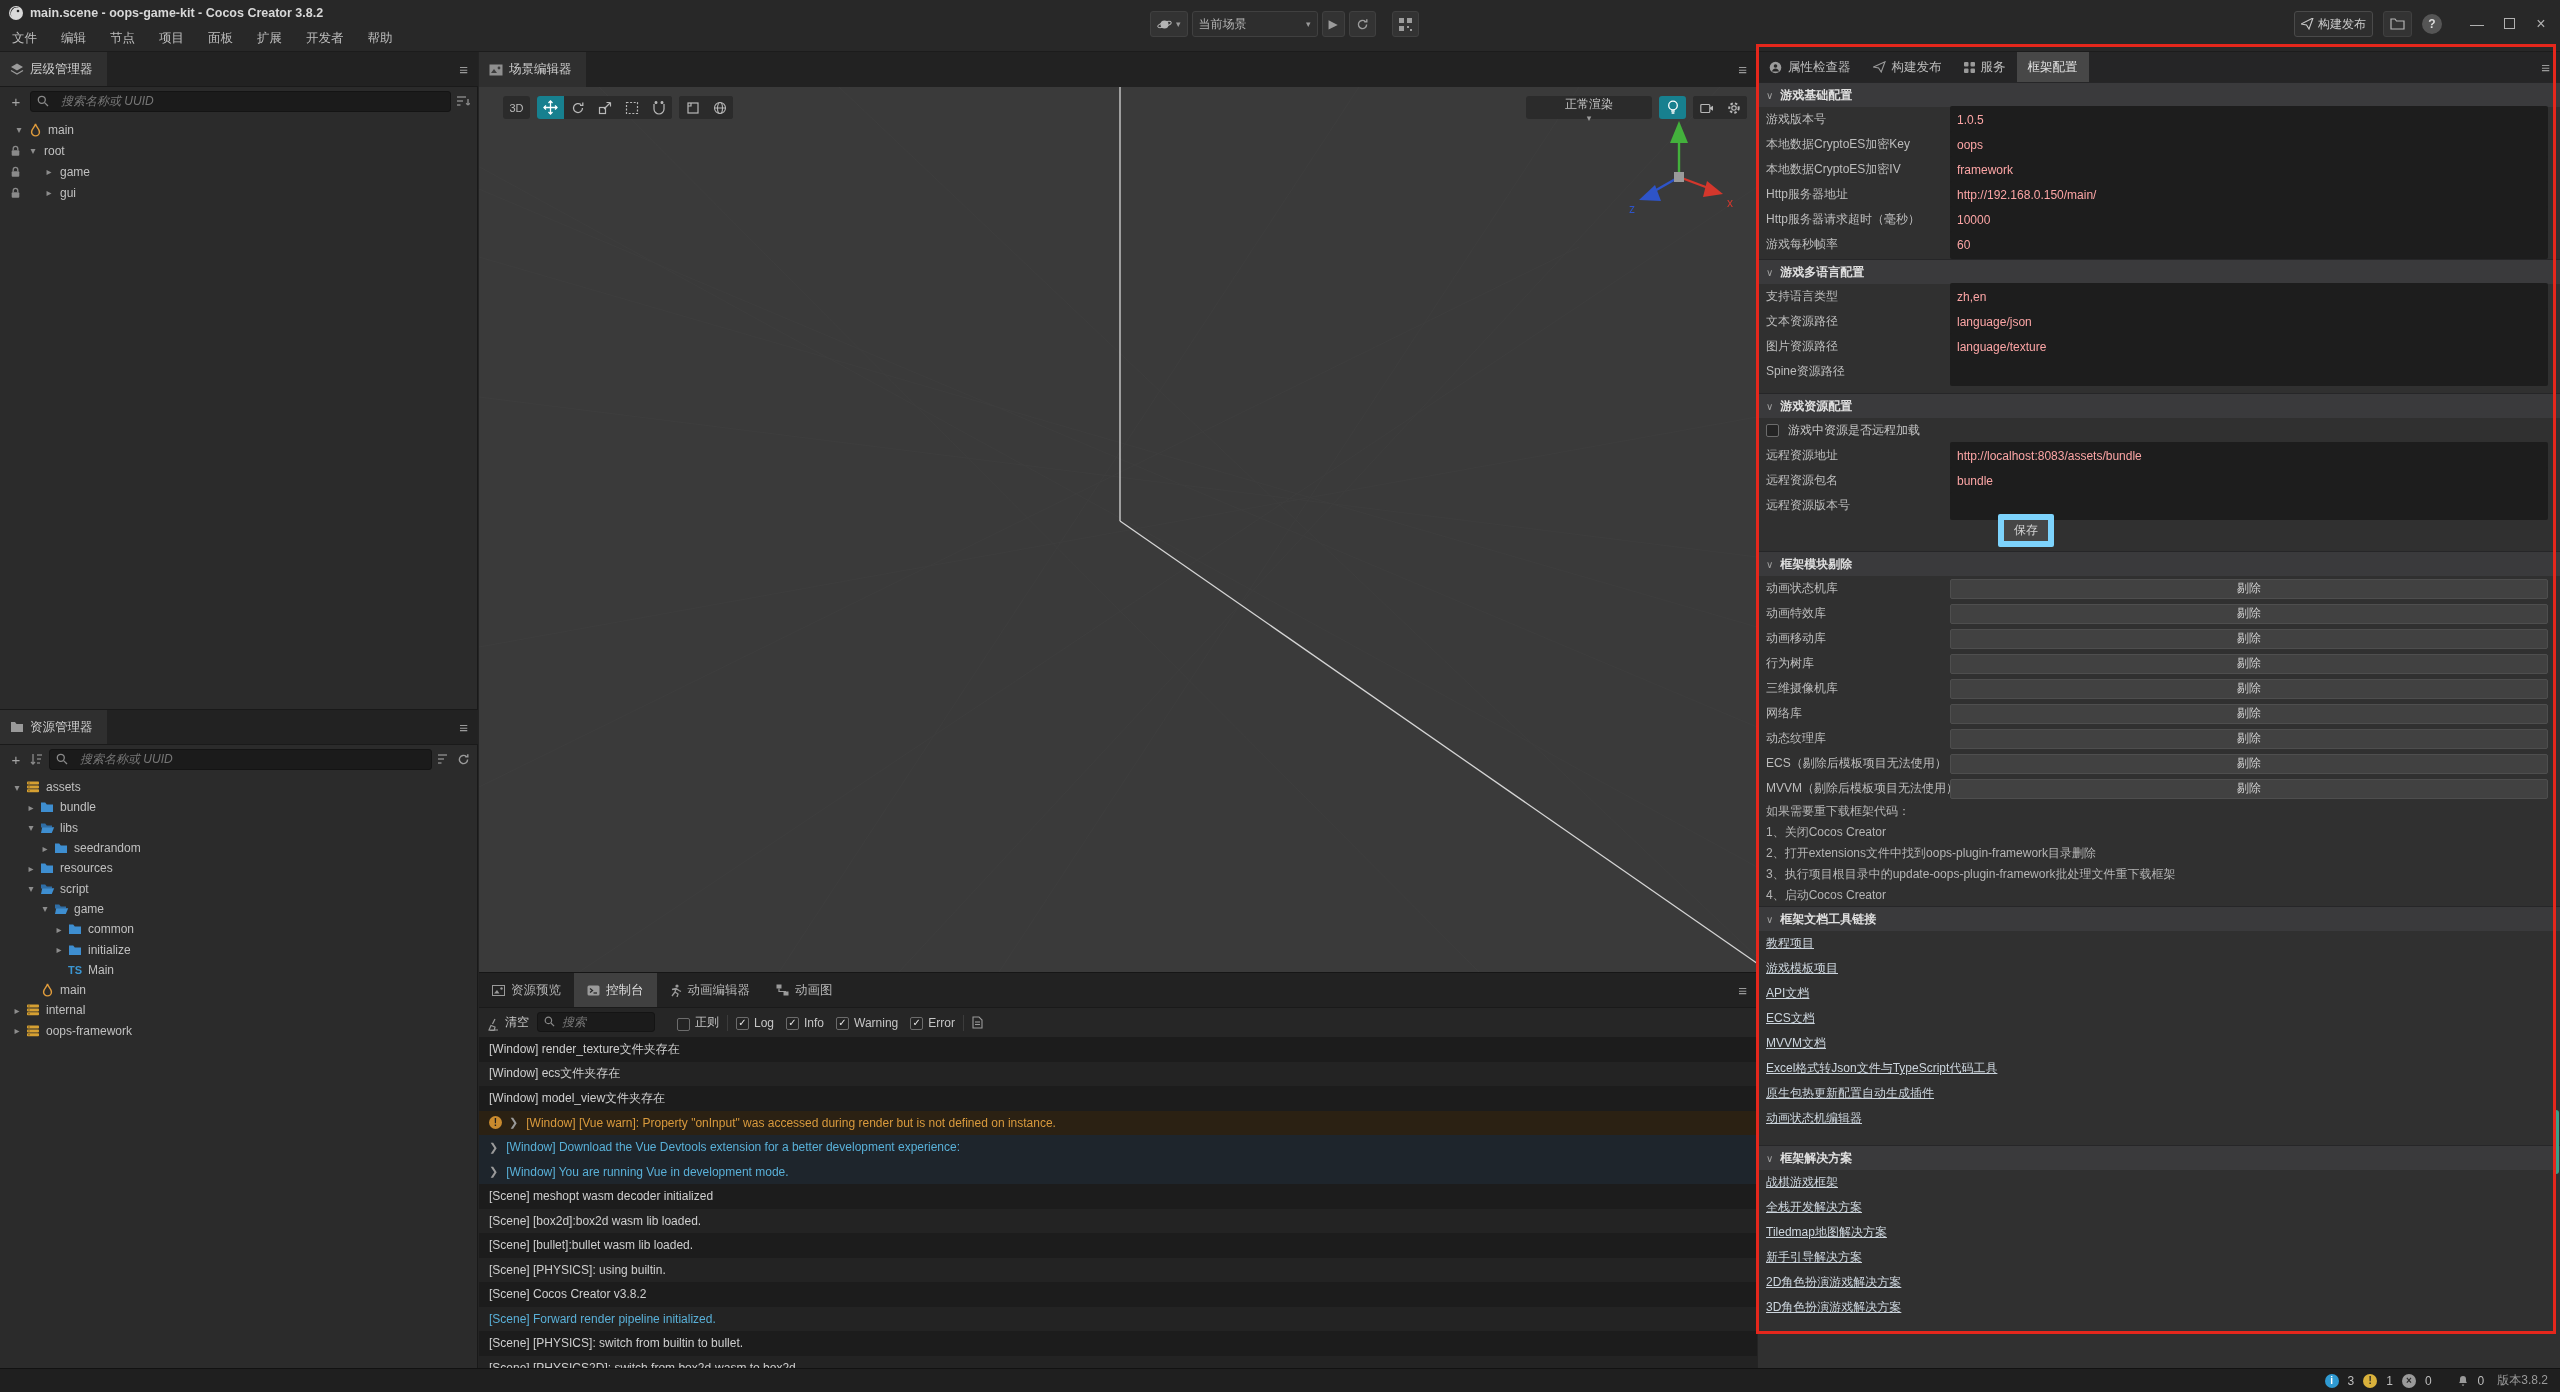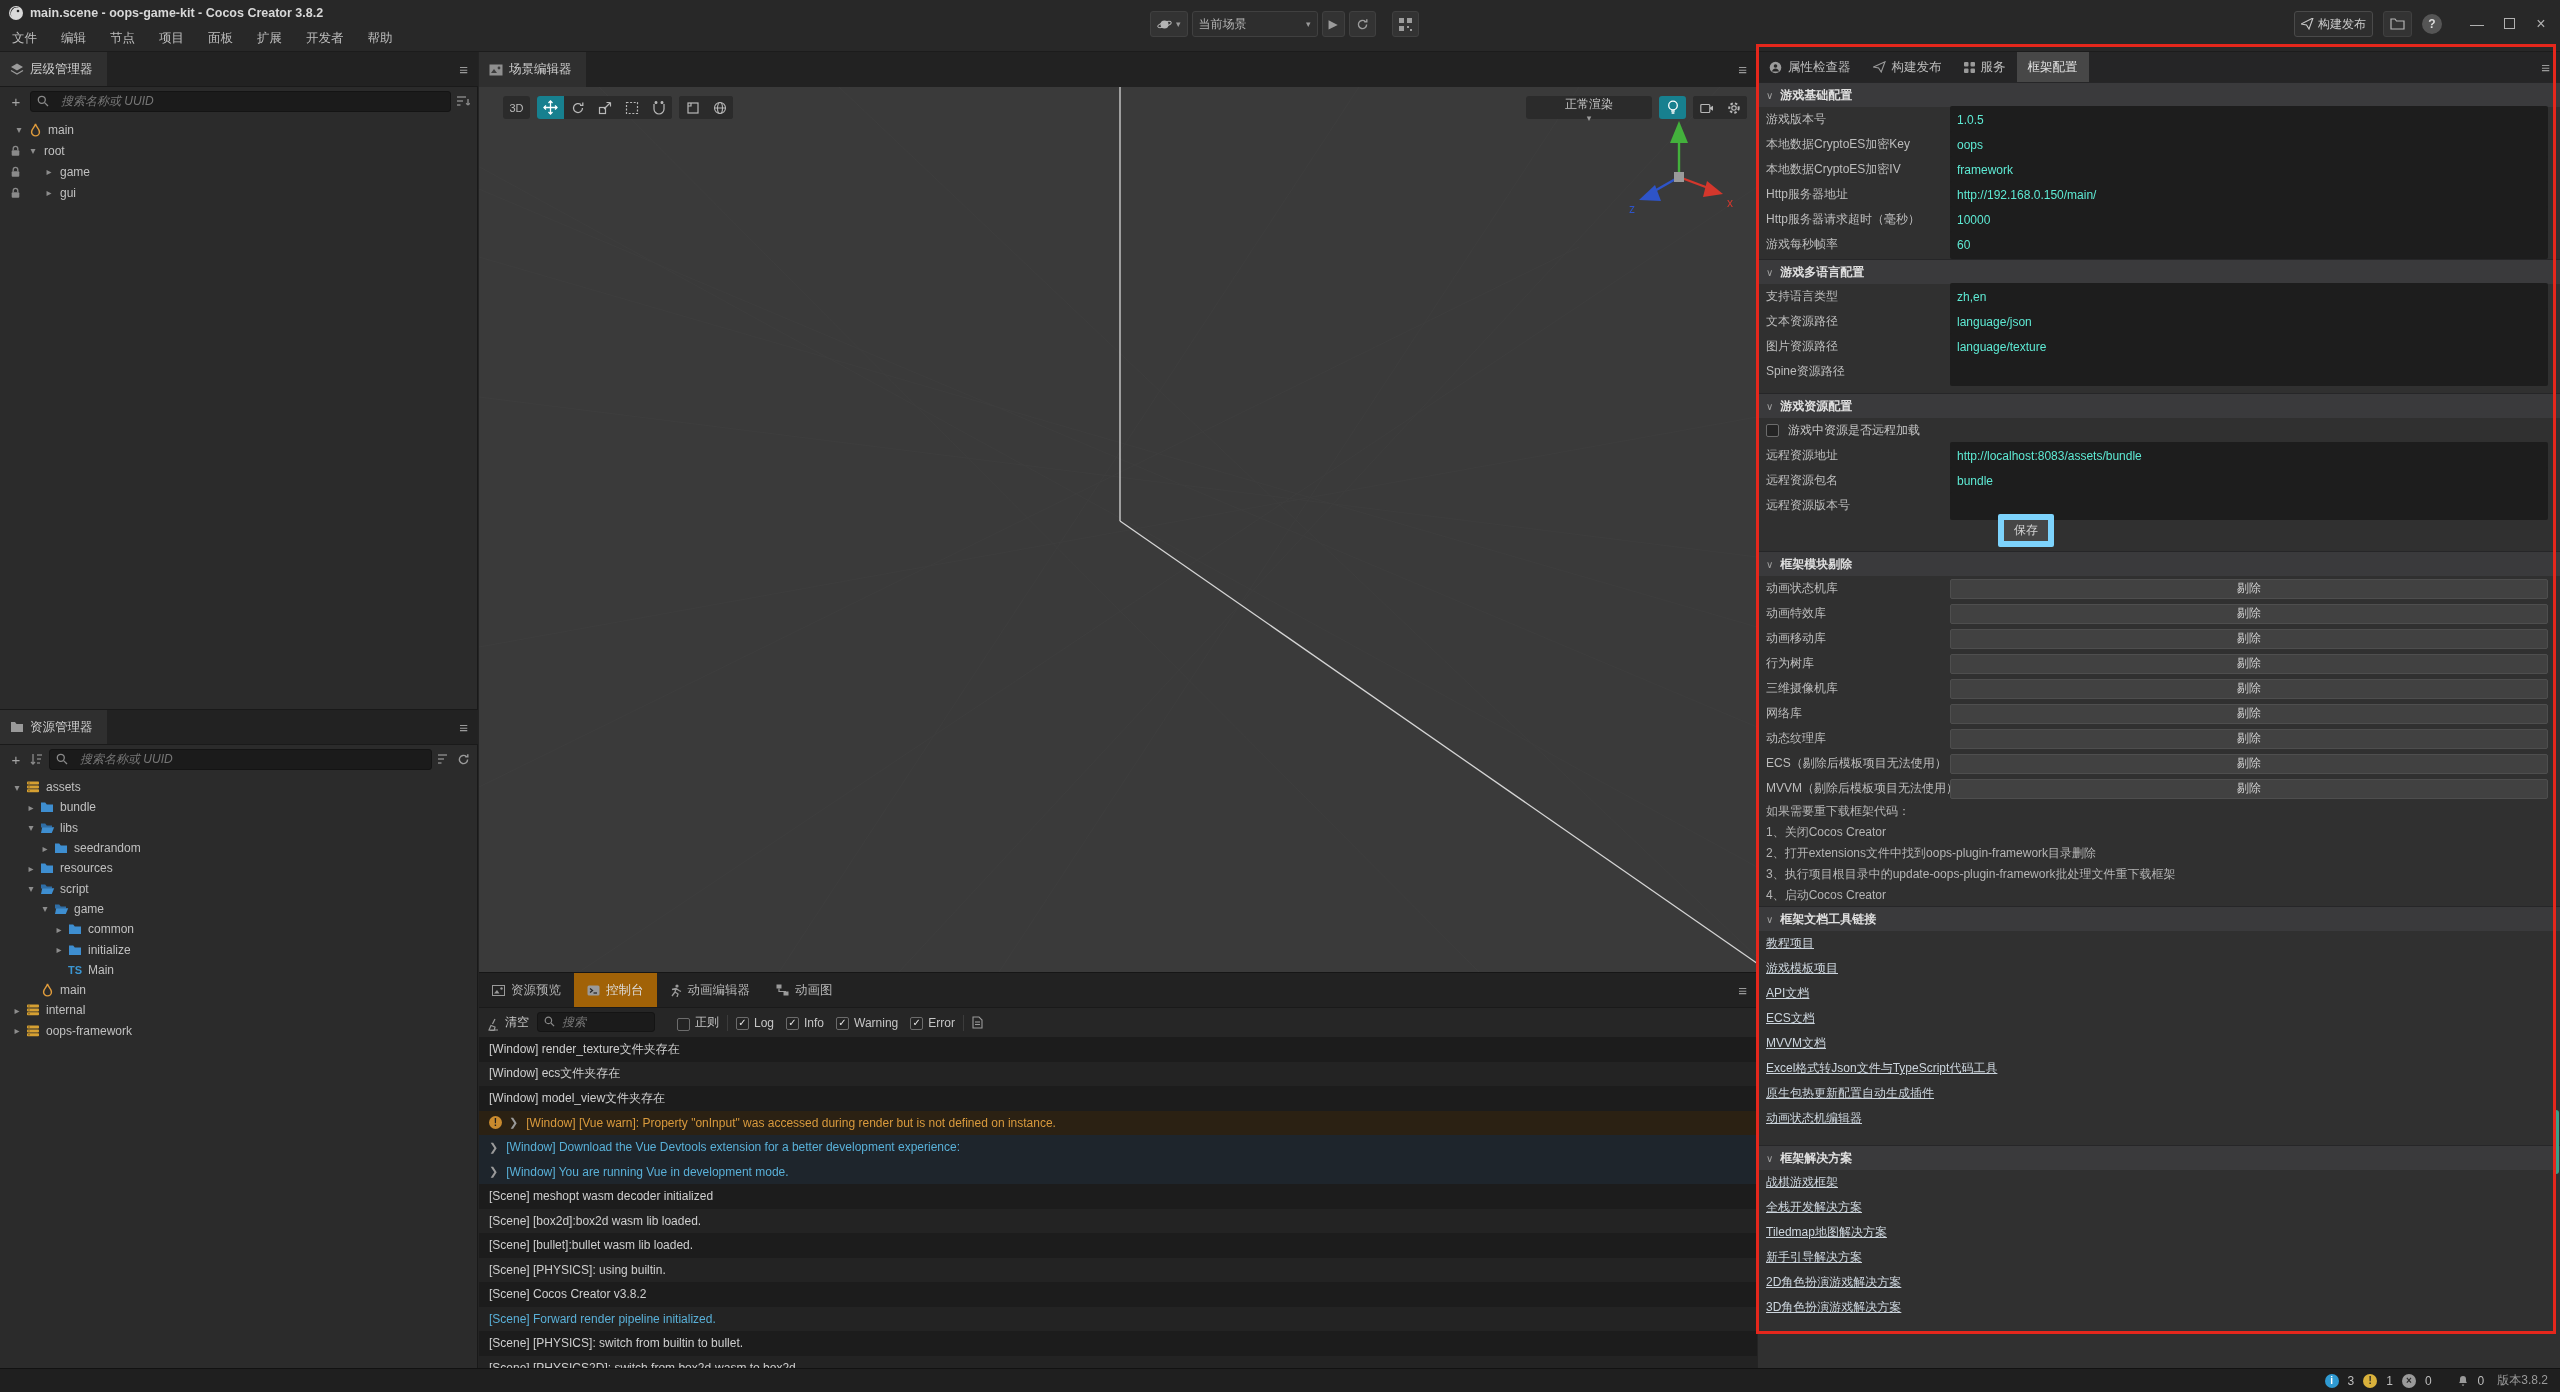--- a/index.html
+++ b/index.html
@@ -47,21 +47,21 @@
   #vp-toolbar-r{position:absolute;right:10px;top:9px;display:flex;gap:7px;align-items:center;z-index:5;}
   .vgroup{display:flex;background:#2b2b2b;border-radius:3px;overflow:hidden;}
   .vbtn{width:27px;height:23px;display:flex;align-items:center;justify-content:center;color:#b8b8b8;background:#2b2b2b;font-size:11px;}
   .vbtn.sel{background:#17808f;color:#fff;}
   #render-select{width:110px;height:23px;background:#2b2b2b;border-radius:3px;display:flex;align-items:center;justify-content:space-between;padding:0 8px;color:#c2c2c2;flex-direction:column;}
   #gizmo{position:absolute;right:18px;top:28px;z-index:4;}
   
   #console{position:absolute;left:0;top:920px;width:1278px;height:396px;background:#1e1e1e;border-top:1px solid #161616;}
   #console-tabs{height:34px;background:#222;display:flex;border-bottom:1px solid #1a1a1a;position:relative;}
   .ctab{display:flex;align-items:center;gap:6px;padding:0 13px;color:#b5b5b5;font-size:12.5px;}
-  .ctab.sel{background:#a16207;color:#dedede;}
+  .ctab.sel{background:#404040;color:#dedede;}
   #console-toolbar{height:29px;display:flex;align-items:center;padding:0 8px;gap:8px;background:#262626;border-bottom:1px solid #1a1a1a;}
   #console-toolbar .searchbox{flex:none;width:118px;}
   #console-toolbar .searchbox input{padding-left:24px;height:20px;}
   .cb{display:flex;align-items:flex-end;gap:5px;color:#c6c6c6;}
   .cbox{width:13px;height:13px;box-sizing:border-box;border:1px solid #6c6c6c;background:#242424;border-radius:2px;display:flex;align-items:center;justify-content:center;color:#e8e8e8;font-size:10px;line-height:1;}
   .sep{width:1px;height:16px;background:#3c3c3c;}
   #log-list{position:absolute;left:0;top:64px;right:0;bottom:0;overflow:hidden;}
   .lrow{height:24.5px;display:flex;align-items:center;padding:0 10px;font-size:12px;color:#cfcfcf;white-space:nowrap;}
   .lrow.odd{background:#1c1c1c;} .lrow.even{background:#232323;}
   .lrow.warn{background:#2b2113;color:#d99a3d;}
@@ -70,21 +70,21 @@
   .wbadge{width:13px;height:13px;border-radius:50%;background:#c98a2e;color:#1e1e1e;font-weight:bold;font-size:10px;display:flex;align-items:center;justify-content:center;margin-right:7px;}
   
   #insp-tabs{height:30px;background:#252526;display:flex;align-items:stretch;border-bottom:1px solid #1a1a1a;position:relative;}
   .itab{display:flex;align-items:center;gap:6px;padding:0 11px;color:#bdbdbd;font-size:12.5px;}
   .itab.sel{background:#474747;color:#e2e2e2;}
   #insp-content{position:absolute;left:0;top:30px;right:0;bottom:0;overflow:hidden;}
   .isec-h{height:24px;background:#3a3a3c;display:flex;align-items:center;gap:7px;padding-left:8px;border-top:1px solid #262628;color:#e0e0e0;font-weight:bold;font-size:12px;}
   .isec-h .chv{color:#9f9f9f;font-weight:normal;font-size:10px;}
   .frow{height:25px;display:flex;align-items:center;padding-left:8px;}
   .flabel{width:184px;flex:none;color:#bdbdbd;font-size:12px;white-space:nowrap;overflow:hidden;}
-  .finput{flex:1;margin-right:12px;height:24px;background:#1d1d1d;border:none;border-radius:2px;color:#5eead4;padding:2px 7px;font-size:12px;font-family:inherit;}
+  .finput{flex:1;margin-right:12px;height:24px;background:#1d1d1d;border:none;border-radius:2px;color:#fca5a5;padding:2px 7px;font-size:12px;font-family:inherit;}
   .modbar{flex:1;margin-right:12px;height:20px;background:#414141;border:1px solid #4e4e4e;border-radius:2px;color:#cfcfcf;display:flex;align-items:center;justify-content:center;font-size:12px;box-sizing:border-box;}
   .cbrow{height:25px;display:flex;align-items:center;padding-left:8px;gap:9px;}
   .note{height:21px;display:flex;align-items:center;padding-left:8px;color:#b5b5b5;font-size:12px;white-space:nowrap;}
   .lnkrow{height:25px;display:flex;align-items:center;padding-left:8px;}
   .lnk{color:#ccd5dd;text-decoration:underline;font-size:12px;}
   #save-row{height:25px;display:flex;align-items:center;}
   #save-btn{margin-left:240px;height:21px;padding:0 10px;background:#464646;border:6px solid #7dd3fc;border-radius:2px;color:#d5d5d5;font-size:12px;display:flex;align-items:center;}
   #insp-scrollthumb{position:absolute;right:1px;top:1058px;width:6px;height:64px;background:#3aa08a;border-radius:3px;}
   
   #statusbar{position:absolute;left:0;top:1368px;width:2560px;height:24px;background:#1f1f1f;border-top:1px solid #121212;display:flex;align-items:center;justify-content:flex-end;gap:9px;padding-right:12px;box-sizing:border-box;color:#bdbdbd;}

